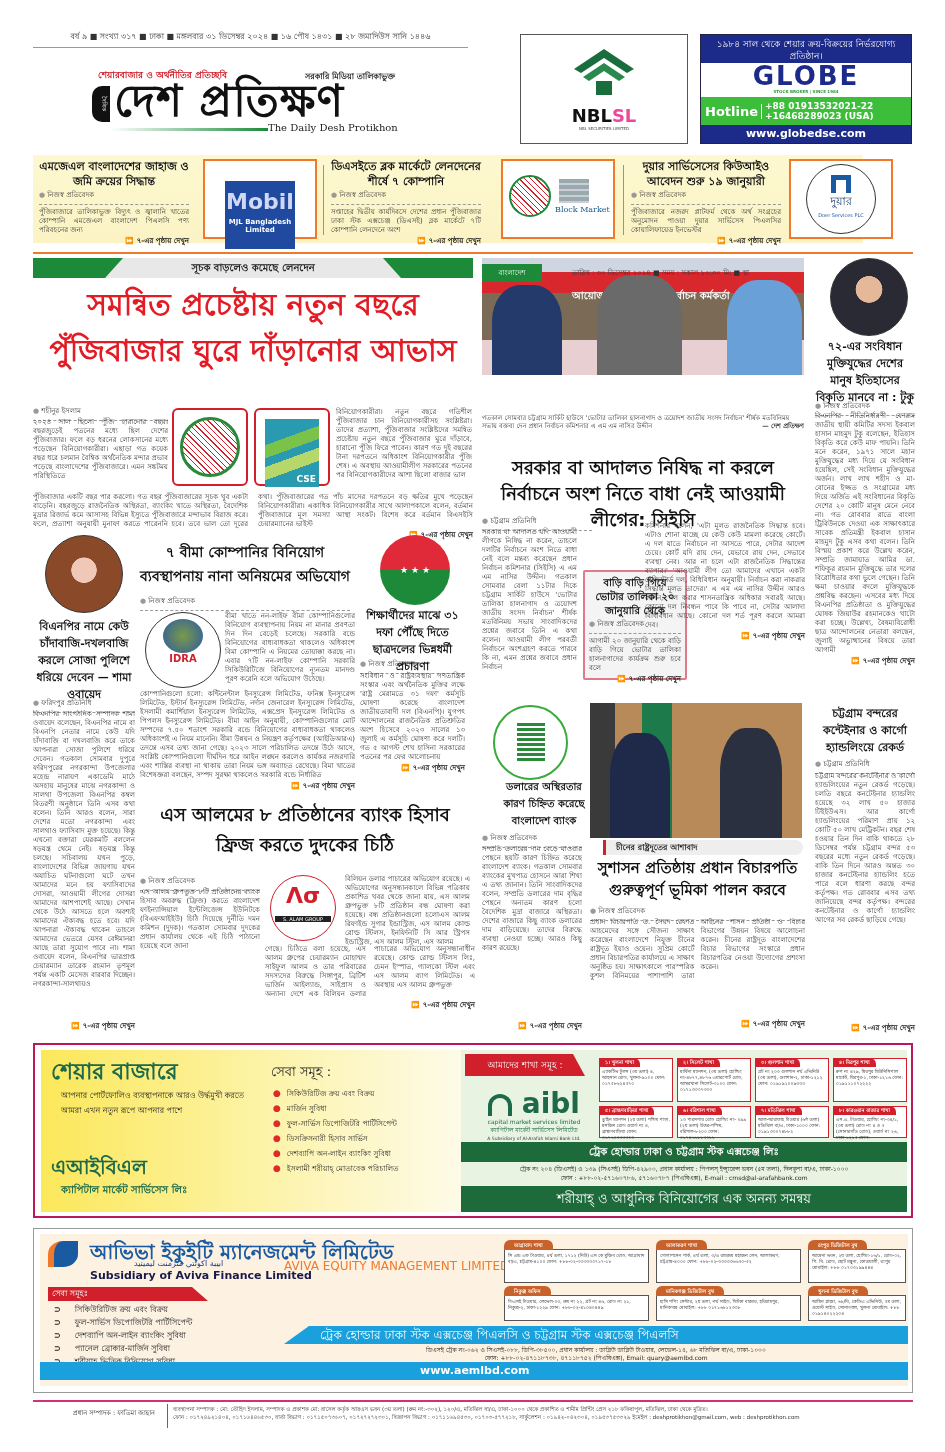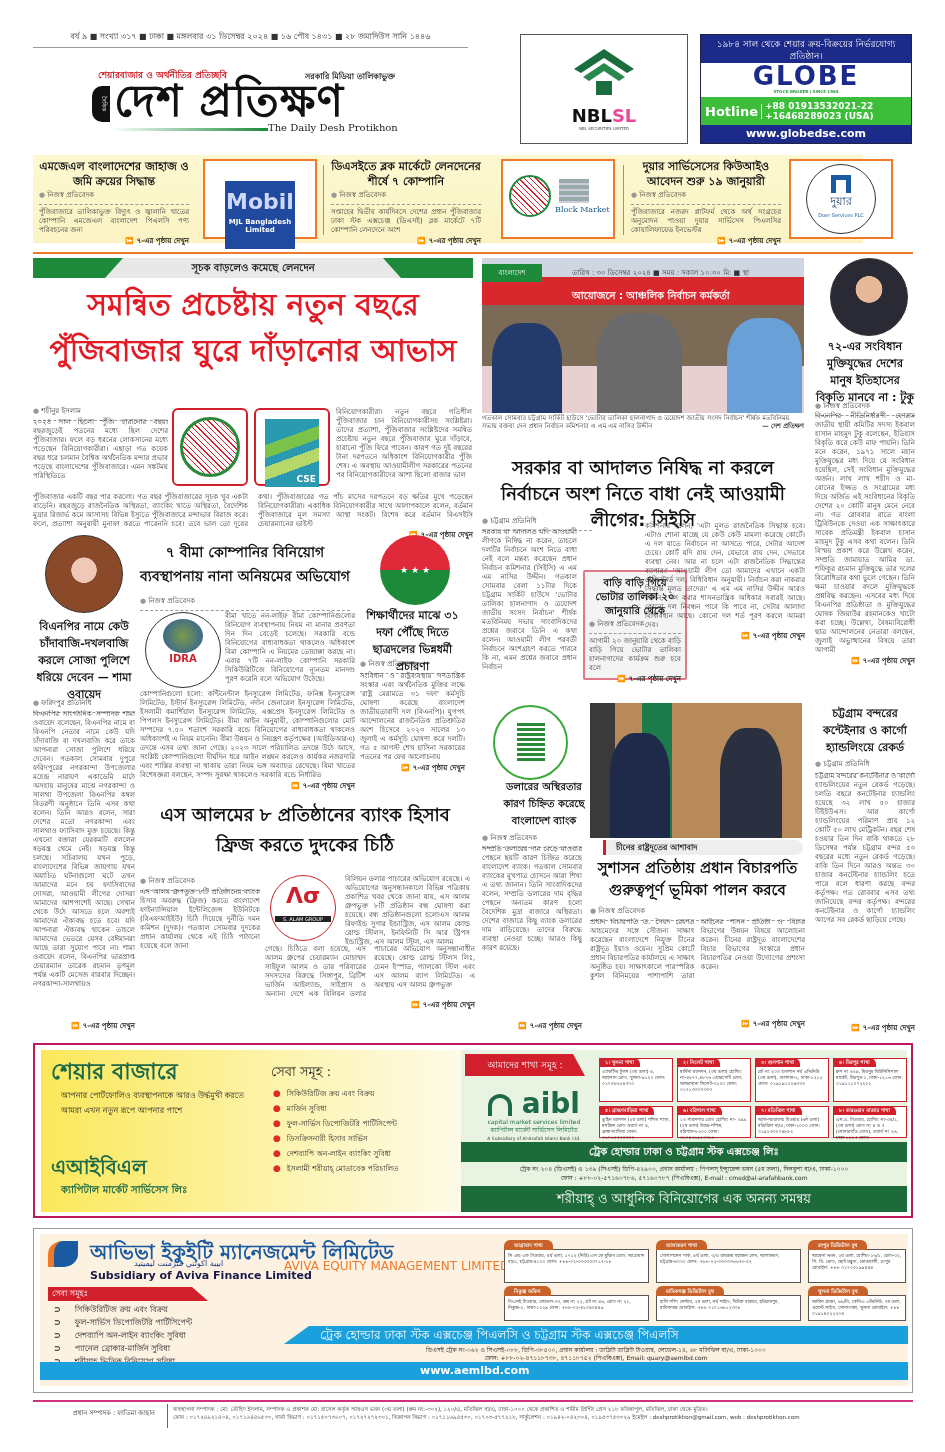--- a/index.html
+++ b/index.html
@@ -52,21 +52,21 @@
 #lead-head{left:33px;top:282px;width:440px;font-size:30px;color:#e21b24;font-weight:bold;text-align:center;line-height:46px}
 #lead-byline{left:33px;top:405px;width:135px}
 #lead-col1{left:33px;top:418px;width:135px}
 .logo-sq{position:absolute;width:76px;height:78px;border:2px solid #d1202c;border-radius:6px;background:#fff}
 #dse-logo .circ{width:60px;height:60px;border-radius:50%;border:3px solid #2a8a3a;margin:7px auto;position:relative;background:repeating-linear-gradient(45deg,#fff 0 3px,#d1202c 3px 4px)}
 #cse-logo .sq{width:54px;height:68px;margin:9px auto;background:linear-gradient(160deg,#2a9ab0 0 30%,#7bc24a 30% 45%,#2a9ab0 45% 55%,#b6d86a 55% 70%,#2a9ab0 70%);position:relative}
 #cse-logo .sq span{position:absolute;right:3px;bottom:3px;color:#fff;font-size:9px;font-weight:bold}
 #lead-col3{left:336px;top:408px;width:136px}
 #lead-bottom{left:33px;top:493px;width:440px}
 
-#photo1{left:482px;top:258px;width:322px;height:155px;background:linear-gradient(#cfd6e2 0 12%,#d9272e 12% 30%,#7a6a56 30% 70%,#e7cfd2 70%);overflow:hidden}
+#photo1{left:482px;top:258px;width:322px;height:117px;background:linear-gradient(#cfd6e2 0 12%,#d9272e 12% 30%,#7a6a56 30% 70%,#e7cfd2 70%);overflow:hidden}
 #photo1 .b1{position:absolute;left:0;top:6px;width:60px;height:18px;background:#1d8a3a;color:#fff;font-size:7px;text-align:center;line-height:18px}
 #photo1 .b2{position:absolute;left:90px;top:9px;font-size:7px;color:#333}
 #photo1 .b3{position:absolute;left:90px;top:30px;font-size:10px;color:#fff;font-weight:bold}
 .person{position:absolute;bottom:0;border-radius:40% 40% 0 0}
 #photo1-cap{left:482px;top:414px;width:322px;font-size:6.5px;line-height:8px;color:#333}
 #cec-head{left:482px;top:455px;width:322px;font-size:18px;font-weight:bold;line-height:26px;text-align:center;color:#111}
 #cec-byline{left:482px;top:515px;width:110px}
 #cec-col1{left:482px;top:528px;width:95px}
 #cec-inset{left:583px;top:570px;width:104px;height:110px;border:2px solid #e07a8a;border-radius:2px;background:#f4f4f4;padding:4px}
 #cec-inset .hd{font-size:10px;line-height:14px}

